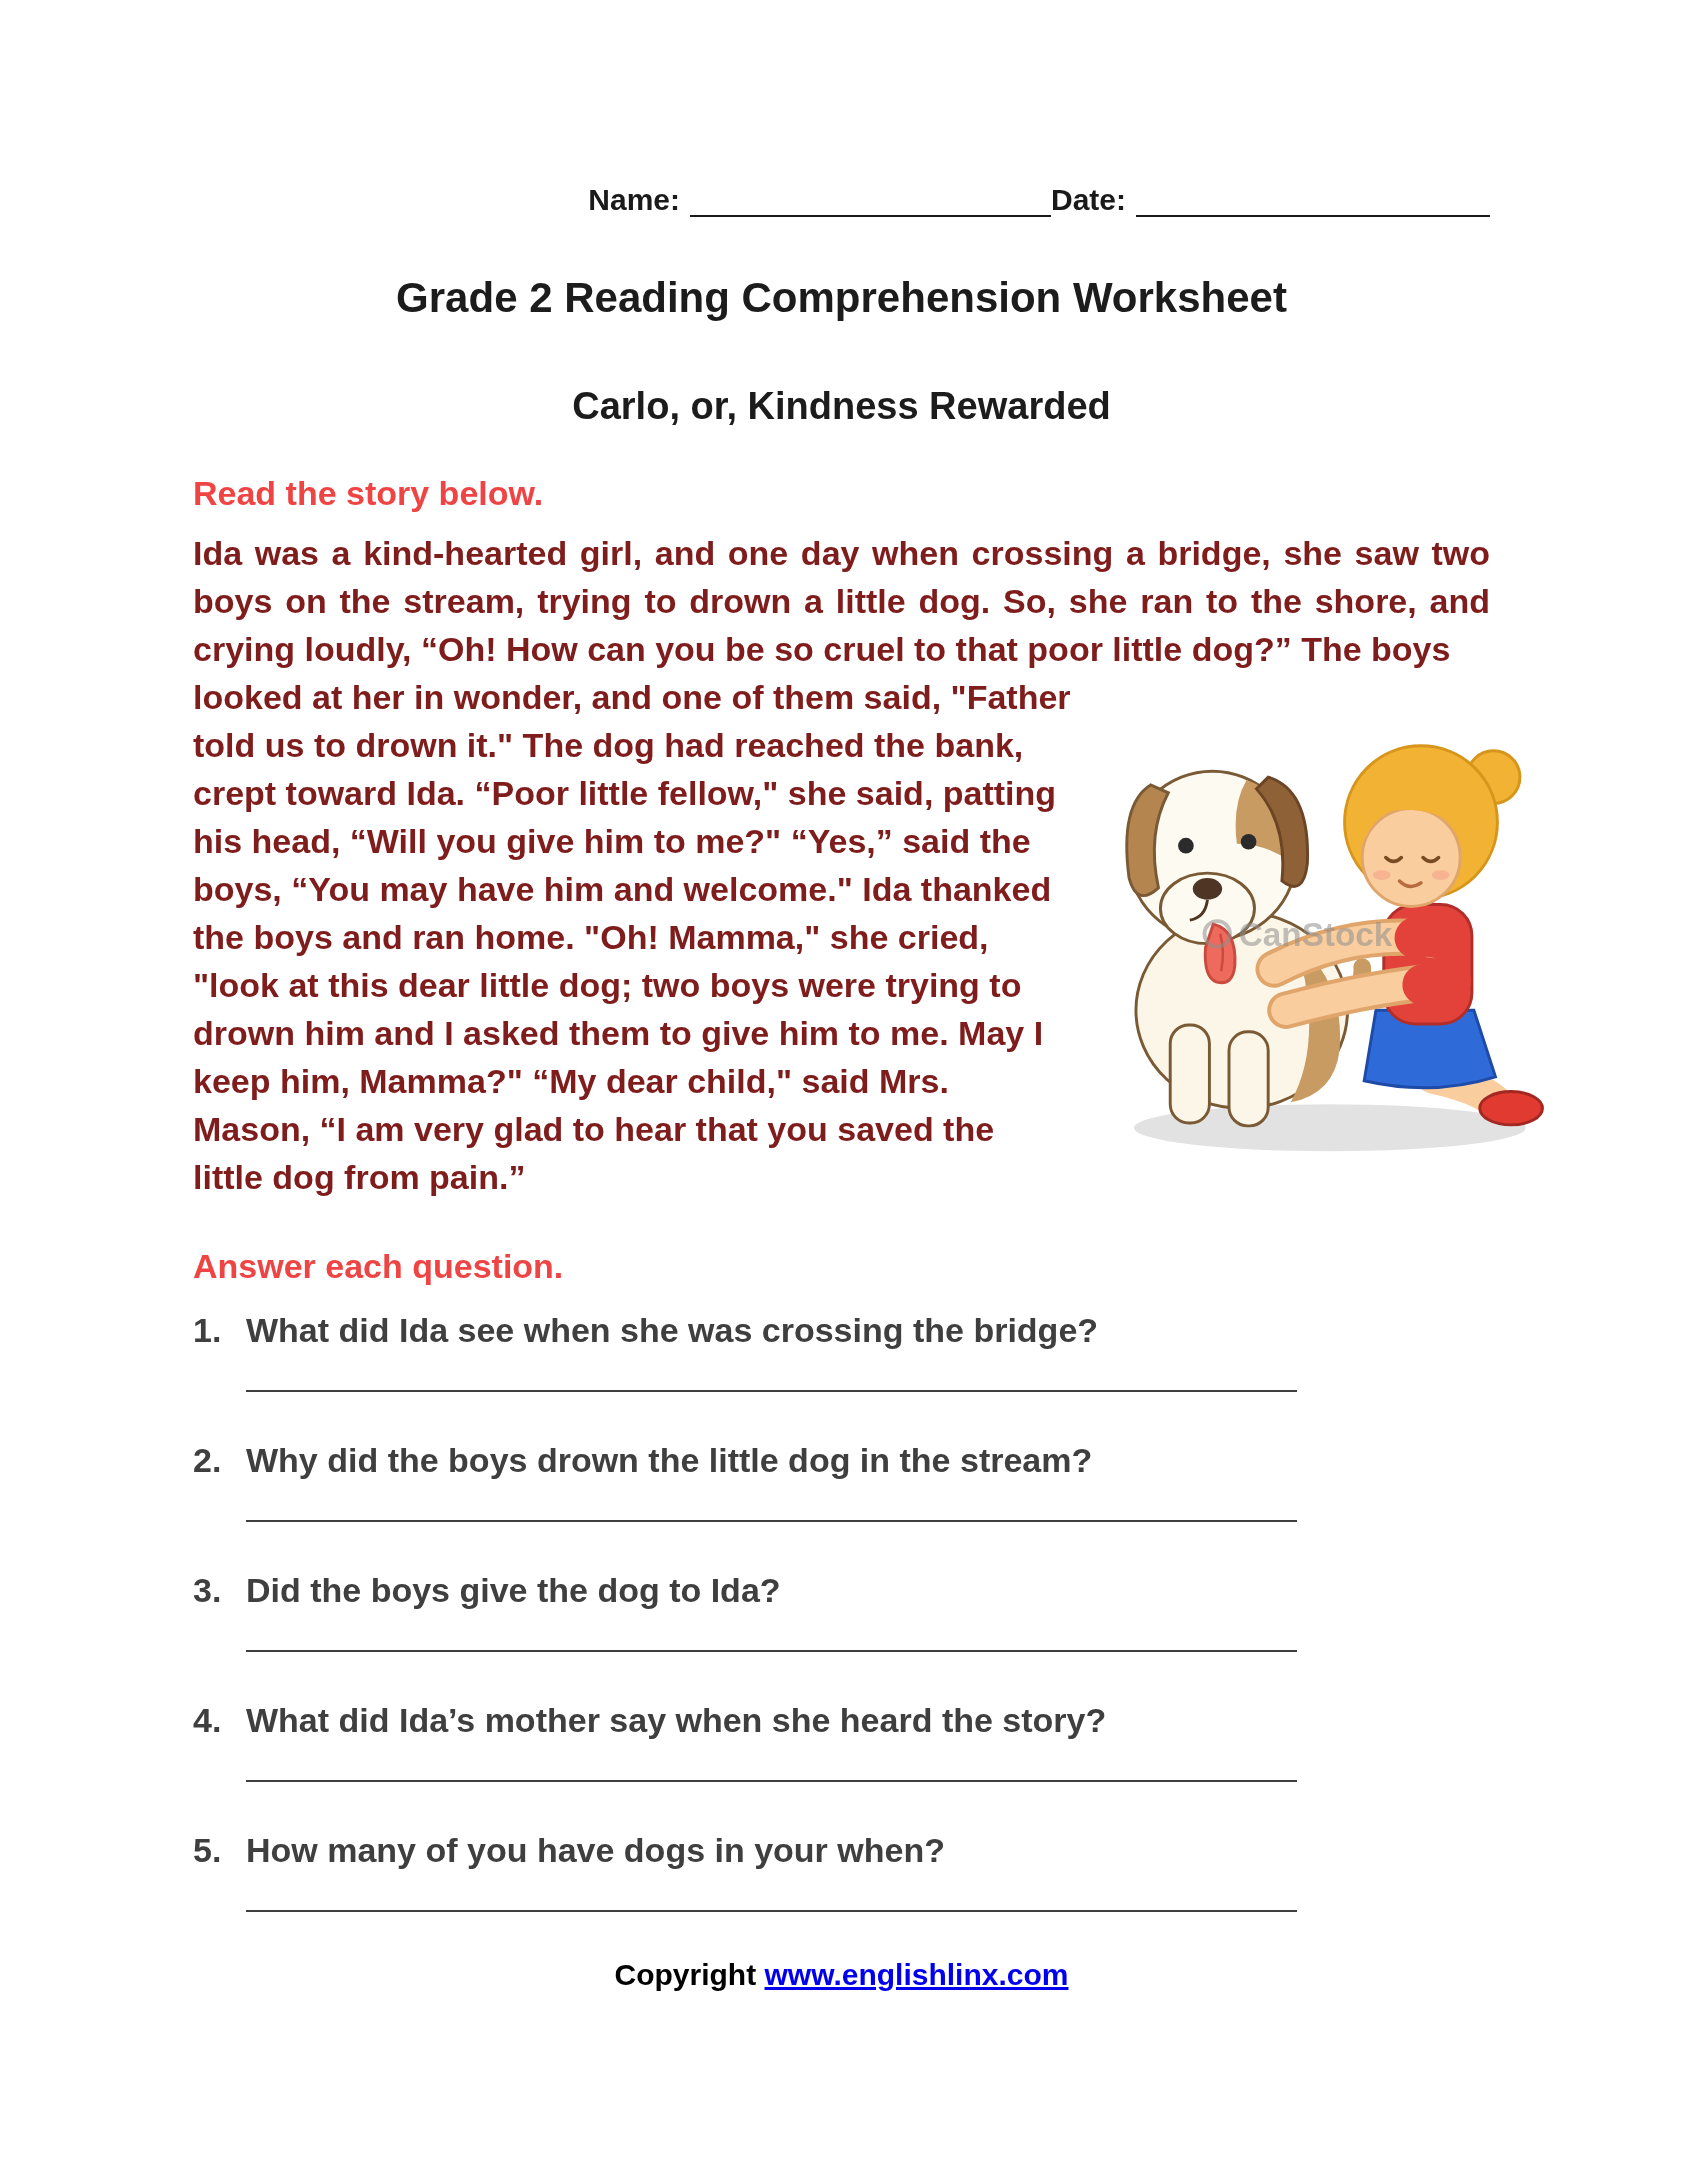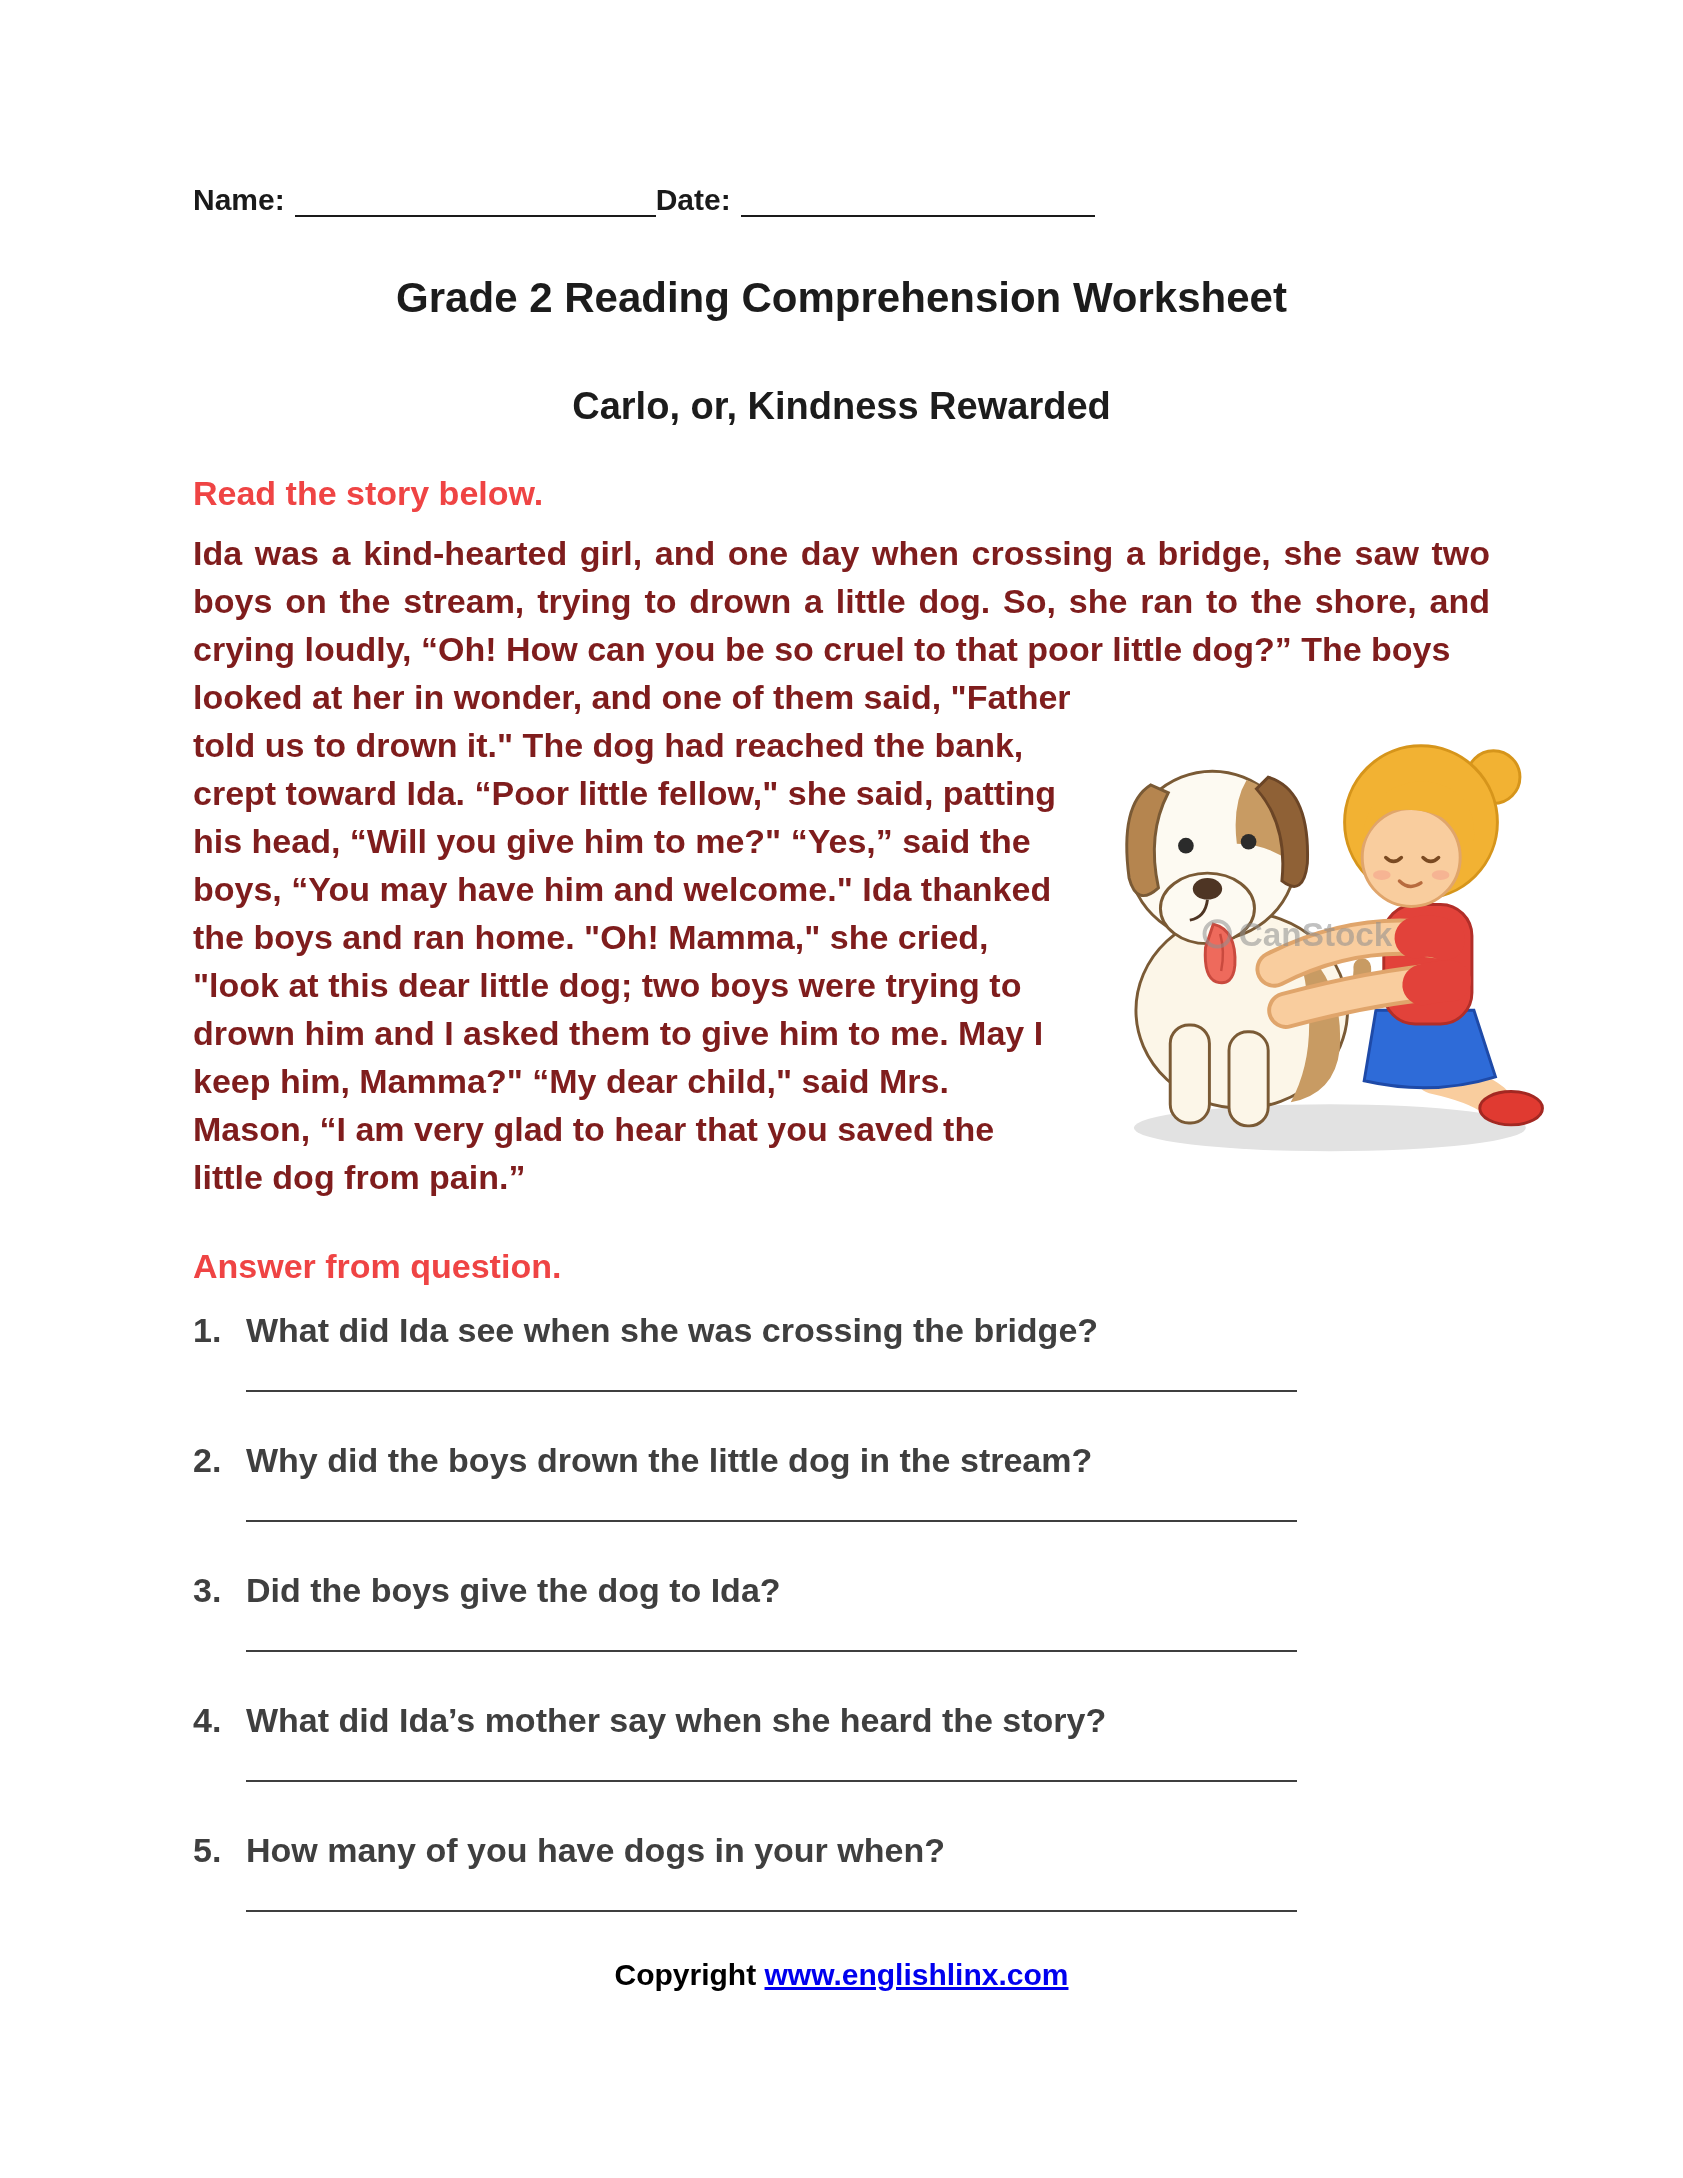--- a/index.html
+++ b/index.html
@@ -10,21 +10,21 @@
     color: #3f3f3f;
   }
   .page {
     position: relative;
     width: 1683px; height: 2178px;
     padding: 183px 193px 0 193px;
     background: #ffffff;
   }
   
   .header-row {
-    display: flex; justify-content: flex-start; align-items: flex-end;
+    display: flex; justify-content: flex-end; align-items: flex-end;
     font-size: 30px; font-weight: bold; color: #1a1a1a;
   }
   .field-group { display: flex; align-items: flex-end; gap: 10px; }
   .blank {
     display: inline-block; height: 30px;
     border-bottom: 2px solid #1a1a1a;
   }
   .blank.name { width: 361px; }
   .blank.date { width: 354px; }
 
@@ -162,21 +162,21 @@
 
         <g opacity="0.55">
           <circle cx="120" cy="252" r="13" fill="none" stroke="#8f8f8f" stroke-width="4"></circle>
           <text x="142" y="264" font-size="34" font-weight="bold" fill="#8f8f8f">CanStock</text>
         </g>
       </svg>
       <span>looked at her in wonder, and one of them said, "Father told us to drown it." The dog had reached the bank, crept toward Ida. “Poor little fellow," she said, patting his head, “Will you give him to me?" “Yes,” said the boys, “You may have him and welcome." Ida thanked the boys and ran home. "Oh! Mamma," she cried, "look at this dear little dog; two boys were trying to drown him and I asked them to give him to me. May I keep him, Mamma?" “My dear child," said Mrs. Mason, “I am very glad to hear that you saved the little dog from pain.”</span>
     </div>
   </div>
 
-  <div class="section-heading answer-heading">Answer from question.</div>
+  <div class="section-heading answer-heading">Answer each question.</div>
 
   <div class="questions">
 
     <div class="question-block">
       <div class="question-row">
         <span class="q-num">1.</span>
         <span class="q-text">What did Ida see when she was crossing the bridge?</span>
       </div>
       <div class="answer-line"></div>
     </div>

